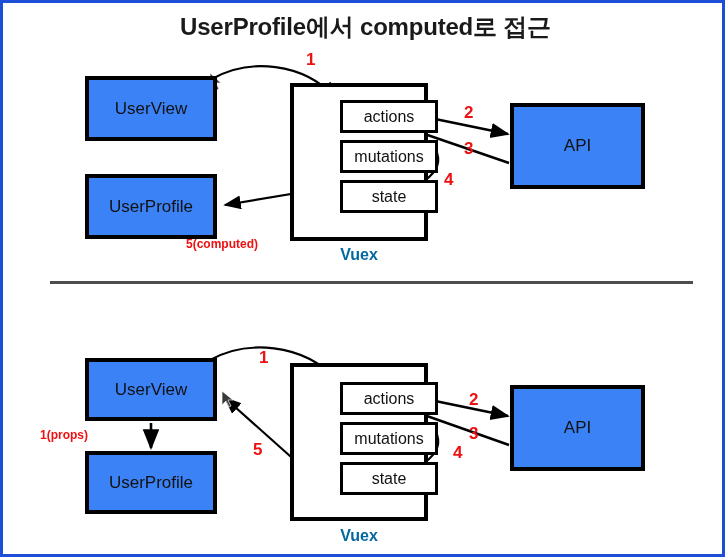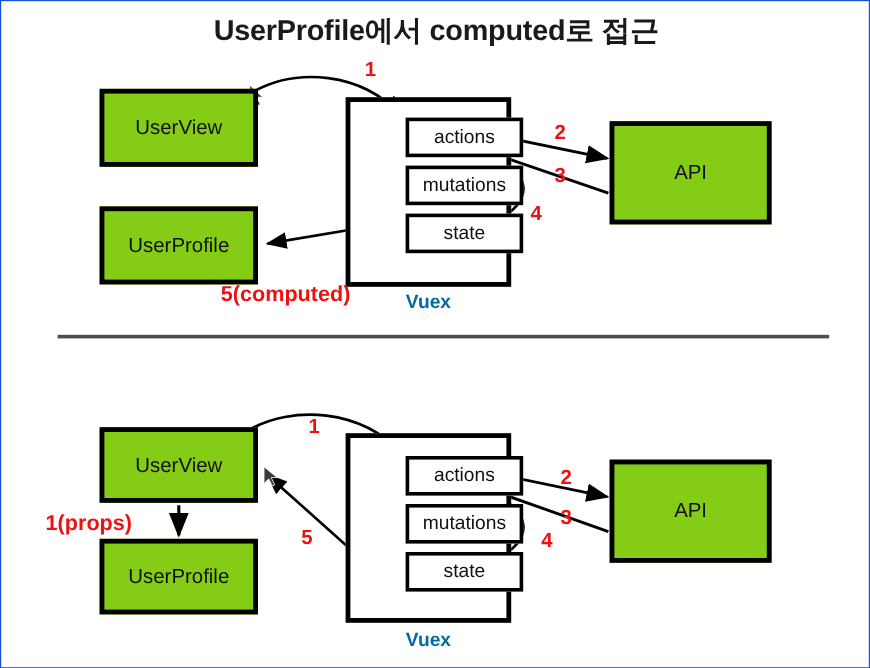--- a/index.html
+++ b/index.html
@@ -12,21 +12,21 @@
     height: 557px;
     font-family: "Liberation Sans", sans-serif;
     overflow: hidden;
   }
   #page {
     position: relative;
     width: 725px;
     height: 557px;
     background: #ffffff;
     box-sizing: border-box;
-    border: 1px solid #1d4ed8;
+    border: 3px solid #1d4ed8;
     overflow: hidden;
   }
   .svg-layer {
     position: absolute;
     left: 0;
     top: 0;
     width: 725px;
     height: 557px;
   }
   .title {
@@ -37,21 +37,21 @@
     font-weight: bold;
     color: #1a1a1a;
     letter-spacing: -0.2px;
   }
   #title-1 { top: 8px; }
   #title-2 { top: 296px; }
 
   .node-box {
     position: absolute;
     box-sizing: border-box;
-    background: #84cc16;
+    background: #3b82f6;
     border: 4px solid #000000;
     display: flex;
     align-items: center;
     justify-content: center;
     font-size: 17px;
     color: #111111;
   }
   .inner-box {
     position: absolute;
     box-sizing: border-box;
@@ -78,21 +78,21 @@
     text-align: center;
   }
   .num-label {
     position: absolute;
     font-size: 17px;
     font-weight: bold;
     color: #ee1111;
     white-space: nowrap;
   }
   .num-label.big {
-    font-size: 18px;
+    font-size: 12px;
   }
   #divider {
     position: absolute;
     left: 47px;
     top: 278px;
     width: 643px;
     height: 3px;
     background: #4d4d4d;
   }
 </style>

